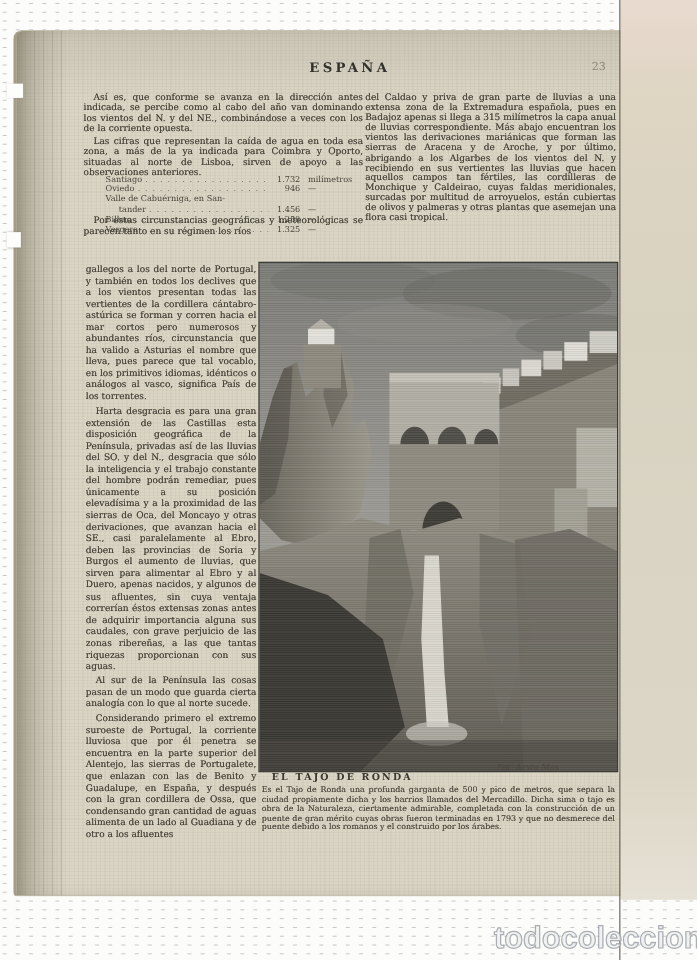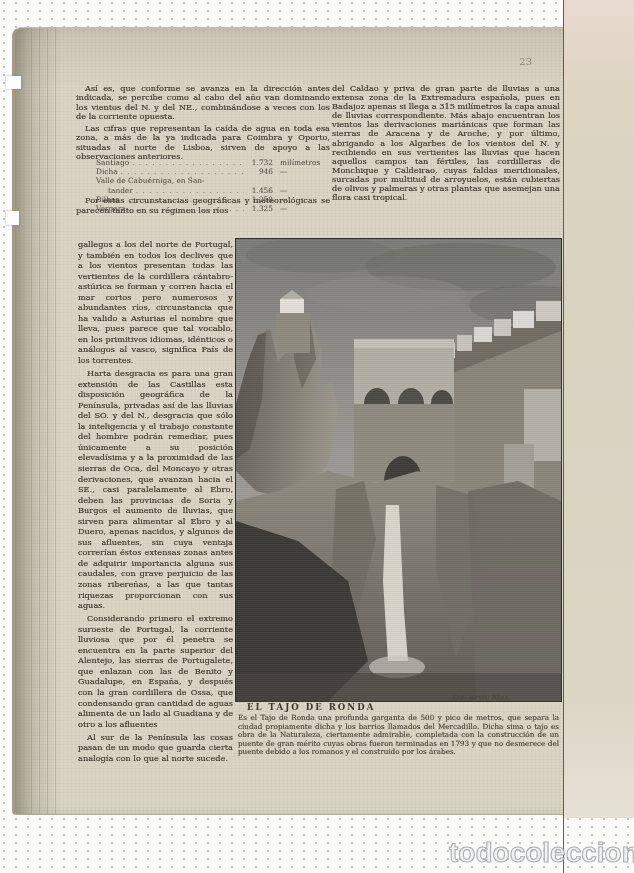--- a/index.html
+++ b/index.html
@@ -45,21 +45,21 @@
 
   
   .txt{position:absolute;color:#46433a;text-align:justify;text-shadow:0 0 .4px rgba(70,64,50,.7);}
   .txt p{margin:0 0 2px 0;}
   .txt p + p{text-indent:9px;}
   .indent{text-indent:9px;}
   .hdr-title{
     position:absolute;left:76px;top:54px;width:484px;text-align:center;
     font-weight:bold;font-size:12px;letter-spacing:3px;color:#33312b;
   }
-  .hdr-page{position:absolute;left:508px;top:56px;width:24px;text-align:right;font-size:10px;color:#8a8578;}
+  .hdr-page{position:absolute;left:538px;top:56px;width:24px;font-size:10px;color:#8a8578;}
 
   .col-a{left:76px;top:84px;width:254px;font-size:8.2px;line-height:9.45px;}
   .col-c{left:76px;top:196px;width:254px;font-size:8.2px;line-height:9.6px;}
   .col-narrow{left:78px;top:239px;width:155px;font-size:8.2px;line-height:10.55px;}
   .col-narrow p{margin:0 0 2.5px 0;}
   .col-right{left:332px;top:84px;width:228px;font-size:8.2px;line-height:9.1px;}
 
   
   .rain-table{position:absolute;left:96px;top:158px;width:234px;font-size:7.4px;line-height:9.2px;color:#49453b;}
   .t-row{display:flex;align-items:center;}
@@ -102,36 +102,37 @@
 <div class="scan">
 
   <div class="page">
     <div class="fold-lines"></div>
   </div>
   <div class="punch-hole hole-1"></div>
   <div class="punch-hole hole-2"></div>
   <div class="second-sheet"></div>
   <div class="page-edge-line"></div>
 
+  <div class="hdr-title">ESPAÑA</div>
   <div class="hdr-page">23</div>
 
   <div class="txt col-a">
     <p class="indent">Así es, que conforme se avanza en la dirección antes indicada, se percibe como al cabo del año van dominando los vientos del N. y del NE., combinándose a veces con los de la corriente opuesta.</p>
     <p>Las cifras que representan la caída de agua en toda esa zona, a más de la ya indicada para Coimbra y Oporto, situadas al norte de Lisboa, sirven de apoyo a las observaciones anteriores.</p>
   </div>
 
   <div class="rain-table">
     <div class="t-row">
       <span class="t-place">Santiago</span>
       <span class="t-leader"></span>
       <span class="t-val">1.732</span>
       <span class="t-unit">milímetros</span>
     </div>
     <div class="t-row">
-      <span class="t-place">Dicha</span>
+      <span class="t-place">Oviedo</span>
       <span class="t-leader"></span>
       <span class="t-val">946</span>
       <span class="t-unit">—</span>
     </div>
     <div class="t-row">
       <span class="t-place">Valle de Cabuérniga, en San-</span>
     </div>
     <div class="t-row t-wrap2">
       <span class="t-place">tander</span>
       <span class="t-leader"></span>
@@ -152,22 +153,22 @@
     </div>
   </div>
 
   <div class="txt col-c">
     <p class="indent">Por estas circunstancias geográficas y meteorológicas se parecen tanto en su régimen los ríos</p>
   </div>
 
   <div class="txt col-narrow">
     <p>gallegos a los del norte de Portugal, y también en todos los declives que a los vientos presentan todas las vertientes de la cordillera cántabro-astúrica se forman y corren hacia el mar cortos pero numerosos y abundantes ríos, circunstancia que ha valido a Asturias el nombre que lleva, pues parece que tal vocablo, en los primitivos idiomas, idénticos o análogos al vasco, significa País de los torrentes.</p>
     <p>Harta desgracia es para una gran extensión de las Castillas esta disposición geográfica de la Península, privadas así de las lluvias del SO. y del N., desgracia que sólo la inteligencia y el trabajo constante del hombre podrán remediar, pues únicamente a su posición elevadísima y a la proximidad de las sierras de Oca, del Moncayo y otras derivaciones, que avanzan hacia el SE., casi paralelamente al Ebro, deben las provincias de Soria y Burgos el aumento de lluvias, que sirven para alimentar al Ebro y al Duero, apenas nacidos, y algunos de sus afluentes, sin cuya ventaja correrían éstos extensas zonas antes de adquirir importancia alguna sus caudales, con grave perjuicio de las zonas ribereñas, a las que tantas riquezas proporcionan con sus aguas.</p>
+    <p>Al sur de la Península las cosas pasan de un modo que guarda cierta analogía con lo que al norte sucede.</p>
     <p>Considerando primero el extremo suroeste de Portugal, la corriente lluviosa que por él penetra se encuentra en la parte superior del Alentejo, las sierras de Portugalete, que enlazan con las de Benito y Guadalupe, en España, y después con la gran cordillera de Ossa, que condensando gran cantidad de aguas alimenta de un lado al Guadiana y de otro a los afluentes</p>
-    <p>Al sur de la Península las cosas pasan de un modo que guarda cierta analogía con lo que al norte sucede.</p>
   </div>
 
   <div class="txt col-right">
     <p>del Caldao y priva de gran parte de lluvias a una extensa zona de la Extremadura española, pues en Badajoz apenas si llega a 315 milímetros la capa anual de lluvias correspondiente. Más abajo encuentran los vientos las derivaciones mariánicas que forman las sierras de Aracena y de Aroche, y por último, abrigando a los Algarbes de los vientos del N. y recibiendo en sus vertientes las lluvias que hacen aquellos campos tan fértiles, las cordilleras de Monchique y Caldeirao, cuyas faldas meridionales, surcadas por multitud de arroyuelos, están cubiertas de olivos y palmeras y otras plantas que asemejan una flora casi tropical.</p>
   </div>
 
   <div class="photo">
     <svg viewBox="0 0 325 462" preserveAspectRatio="none">
       <defs>
         <linearGradient id="sky" x1="0" y1="0" x2="0" y2="1">

